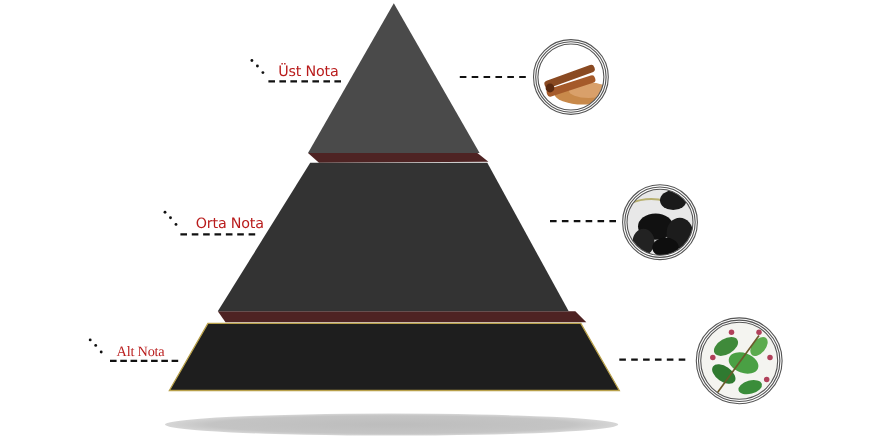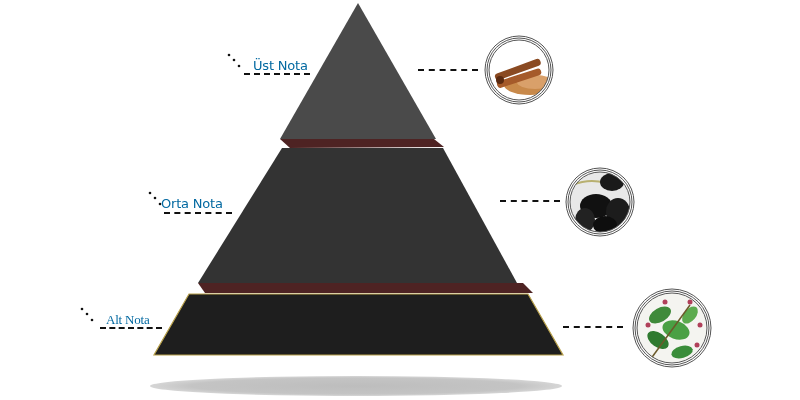--- a/index.html
+++ b/index.html
@@ -1,20 +1,20 @@
 <!DOCTYPE html>
 <html><head>
   <meta charset="utf-8">
   <style>
     html, body { margin: 0; padding: 0; background: #ffffff; }
     body { width: 800px; height: 400px; position: relative; overflow: hidden;
            font-family: "DejaVu Sans", "Liberation Sans", sans-serif; }
     .stage { position: absolute; left: 0; top: 0; width: 800px; height: 400px; }
     .label {
-      position: absolute; font-size: 13px; color: #0369a1; letter-spacing: -0.2px;
+      position: absolute; font-size: 13px; color: #b91c1c; letter-spacing: -0.2px;
       white-space: nowrap; line-height: 15px;
     }
     .hdots { position: absolute; height: 0; border-top: 2.5px dashed #111; }
   </style>
 </head>
 <body>
 
 <div class="stage">
 
   <svg width="800" height="400" viewBox="0 0 800 400" style="position:absolute;left:0;top:0;">
@@ -100,21 +100,21 @@
       <circle cx="82" cy="309" r="1.3"></circle>
         <circle cx="87" cy="314" r="1.3"></circle>
         <circle cx="92" cy="320" r="1.3"></circle>
     </g>
   </svg>
 
   <div class="label" style="left:253px;top:58px;">Üst Nota</div>
   <div class="hdots" style="left:244px;top:73px;width:66px;"></div>
   <div class="hdots" style="left:418px;top:69px;width:60px;"></div>
 
-  <div class="label" style="left:161px;top:196px;">Orta Nota</div>
+  <div class="label" style="left:178px;top:196px;">Orta Nota</div>
   <div class="hdots" style="left:164px;top:212px;width:68px;"></div>
   <div class="hdots" style="left:500px;top:200px;width:60px;"></div>
 
   <div class="label" style="left:106px;top:312px;font-family:Liberation Serif, serif;">Alt Nota</div>
   <div class="hdots" style="left:100px;top:327px;width:62px;"></div>
   <div class="hdots" style="left:563px;top:326px;width:60px;"></div>
 
 </div>
 
 </body></html>

